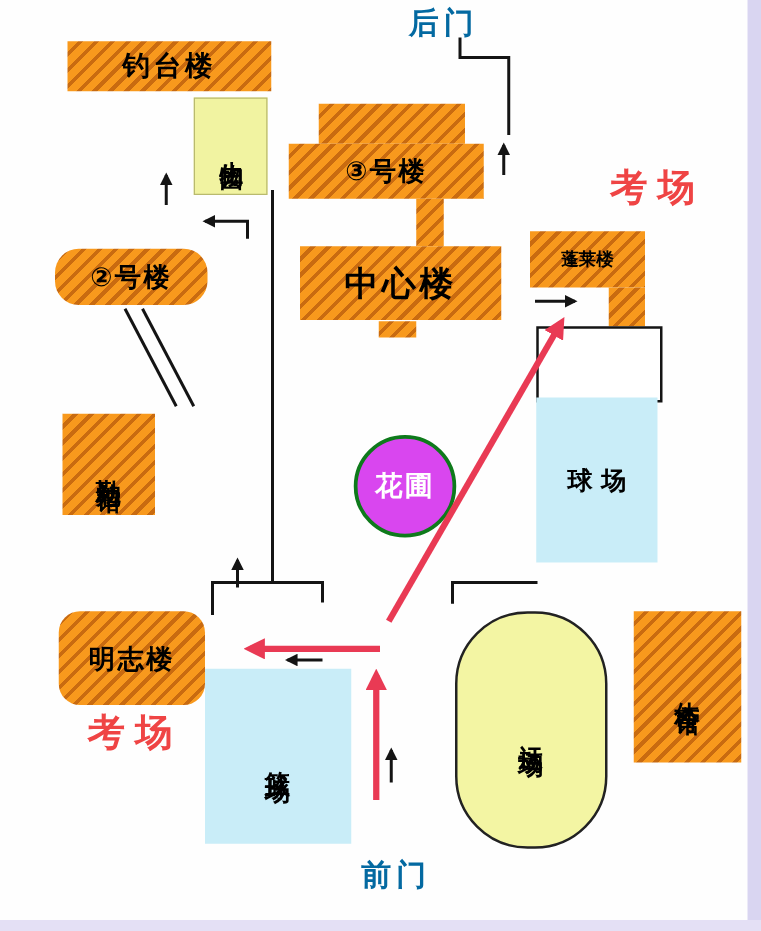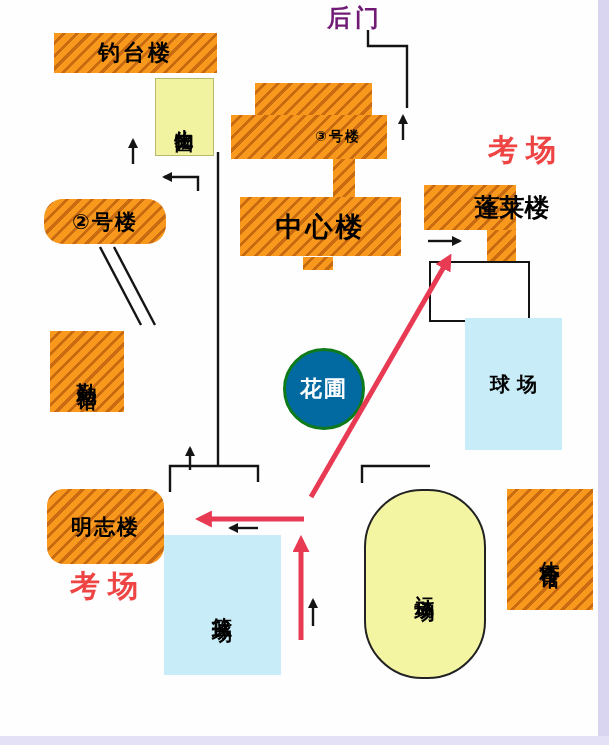--- a/index.html
+++ b/index.html
@@ -7,79 +7,80 @@
   .stage{position:relative;width:609px;height:745px;background:#fefefe;overflow:hidden;}
   .edge-r{position:absolute;right:0;top:0;width:11px;height:100%;background:#d9d5f1;}
   .edge-b{position:absolute;left:0;bottom:0;width:100%;height:9px;background:#e4e0f5;}
   .rect{position:absolute;}
   .hatch{background:repeating-linear-gradient(135deg,#f8991d 0 6px,#c96b10 6px 9px);}
   .bld{position:absolute;display:flex;align-items:center;justify-content:center;font-weight:bold;color:#000;}
   .lbl{position:absolute;display:flex;align-items:center;justify-content:center;font-weight:bold;color:#000;}
   .yellow{background:#f1f3a1;border:1px solid #b9ba6e;}
   .blue{background:#c9edf8;}
   .vtext{writing-mode:vertical-rl;text-orientation:upright;letter-spacing:3px;line-height:1;}
-  .gate{position:absolute;font-weight:bold;font-size:24px;color:#701a75;letter-spacing:4px;white-space:nowrap;}
+  .gate{position:absolute;font-weight:bold;font-size:24px;color:#0369a1;letter-spacing:4px;white-space:nowrap;}
   .exam{position:absolute;font-weight:bold;font-size:30px;color:#ef4444;letter-spacing:8px;white-space:nowrap;}
   .circle{position:absolute;left:283px;top:348px;width:76px;height:76px;border-radius:50%;
-          background:#0369a1;border:3px solid #0e7a1b;display:flex;align-items:center;justify-content:center;
+          background:#d946ef;border:3px solid #0e7a1b;display:flex;align-items:center;justify-content:center;
           color:#ffffff;font-weight:bold;font-size:22px;letter-spacing:2px;}
   .annex{position:absolute;left:429px;top:261px;width:97px;height:57px;background:#ffffff;border:2px solid #141414;}
   .stadium{position:absolute;left:364px;top:489px;width:118px;height:186px;background:#f3f5a3;
            border:2px solid #222222;border-radius:58px;display:flex;align-items:center;justify-content:center;}
   svg.overlay{position:absolute;left:0;top:0;pointer-events:none;}
   .bline{stroke:#141414;stroke-width:2.4;fill:none;}
   .rline{stroke:#e93a54;stroke-width:5;fill:none;}
 </style>
 </head>
 <body>
 
 <div class="stage">
 
   <div class="gate" style="left:316px;top:2px;width:78px;text-align:center;">后门</div>
+  <div class="gate" style="left:278px;top:684px;width:78px;text-align:center;">前门</div>
 
   <div class="exam" style="left:488px;top:130px;">考场</div>
   <div class="exam" style="left:70px;top:566px;">考场</div>
 
   <div class="bld hatch" style="left:54px;top:33px;width:163px;height:40px;font-size:22px;letter-spacing:3px;">
     <span>钓台楼</span>
   </div>
 
   <div class="bld yellow" style="left:155px;top:78px;width:57px;height:76px;font-size:19px;">
     <span class="vtext">生物园</span>
   </div>
 
 
   <div class="rect hatch" style="left:255px;top:83px;width:117px;height:32px;"></div>
   <div class="rect hatch" style="left:231px;top:115px;width:156px;height:44px;"></div>
-  <div class="lbl" style="left:231px;top:115px;width:156px;height:44px;font-size:14px;letter-spacing:2px;padding-left:29px;">③号楼</div>
+  <div class="lbl" style="left:231px;top:115px;width:156px;height:44px;font-size:21px;letter-spacing:2px;">③号楼</div>
   <div class="rect hatch" style="left:333px;top:159px;width:22px;height:38px;"></div>
 
   <div class="bld hatch" style="left:240px;top:197px;width:161px;height:59px;font-size:27px;letter-spacing:3px;">
     <span>中心楼</span>
   </div>
   <div class="rect hatch" style="left:303px;top:257px;width:30px;height:13px;"></div>
 
   <div class="rect hatch" style="left:424px;top:185px;width:92px;height:45px;"></div>
   <div class="rect hatch" style="left:487px;top:230px;width:29px;height:33px;"></div>
-  <div class="lbl" style="left:424px;top:185px;width:92px;height:45px;font-size:25px;margin-left:42px;">蓬莱楼</div>
+  <div class="lbl" style="left:424px;top:185px;width:92px;height:45px;font-size:14px;">蓬莱楼</div>
 
   <div class="bld hatch" style="left:44px;top:199px;width:122px;height:45px;font-size:21px;letter-spacing:2px;border-radius:19px;">
     <span>②号楼</span>
   </div>
 
   <div class="bld hatch" style="left:50px;top:331px;width:74px;height:81px;font-size:20px;">
     <span class="vtext">勤勉馆</span>
   </div>
 
   <div class="circle">
     <span>花圃</span>
   </div>
 
   <div class="annex"></div>
-  <div class="bld blue" style="left:429px;top:318px;width:97px;height:132px;font-size:20px;margin-left:36px;">
+  <div class="bld blue" style="left:429px;top:318px;width:97px;height:132px;font-size:20px;">
     <span>球 场</span>
   </div>
 
   <div class="bld hatch" style="left:47px;top:489px;width:117px;height:75px;font-size:21px;letter-spacing:2px;border-radius:17px;">
     <span>明志楼</span>
   </div>
 
   <div class="bld blue" style="left:164px;top:535px;width:117px;height:140px;font-size:20px;">
     <span class="vtext">篮球场</span>
   </div>

